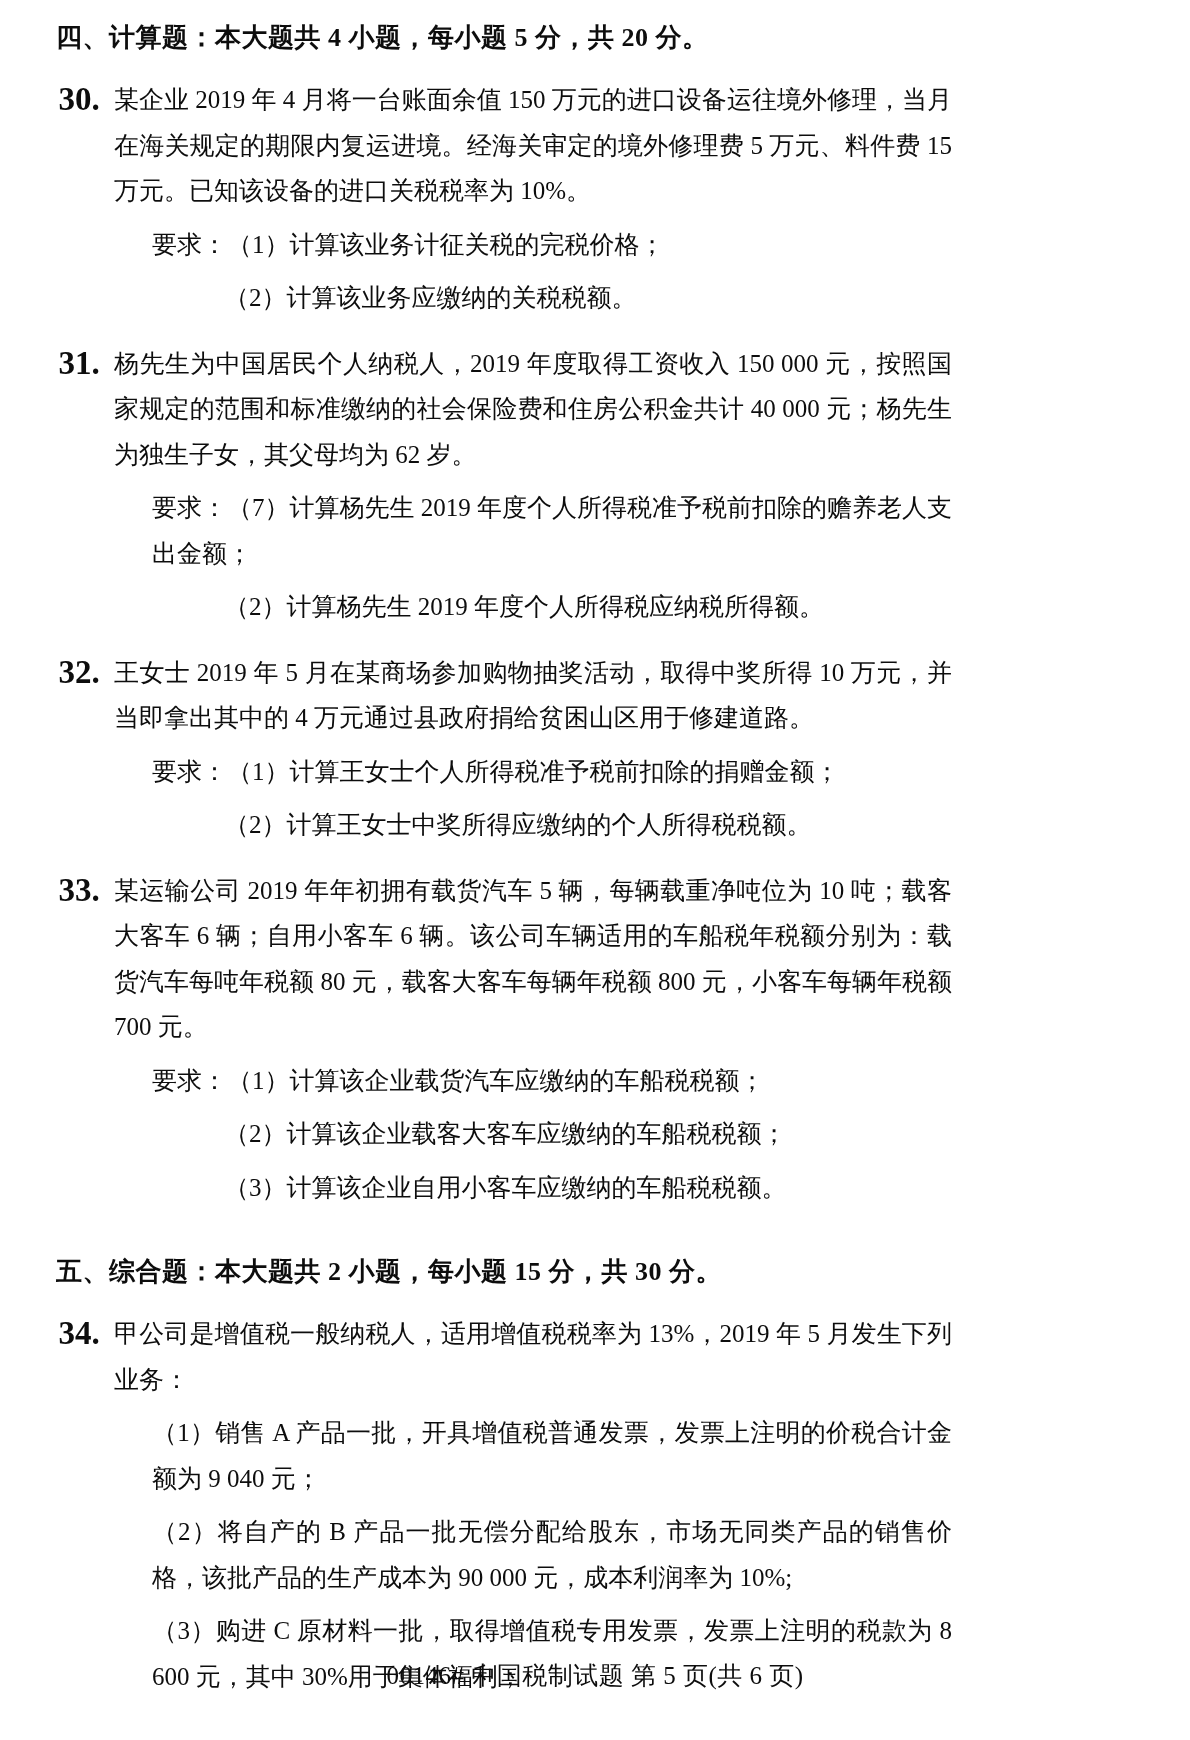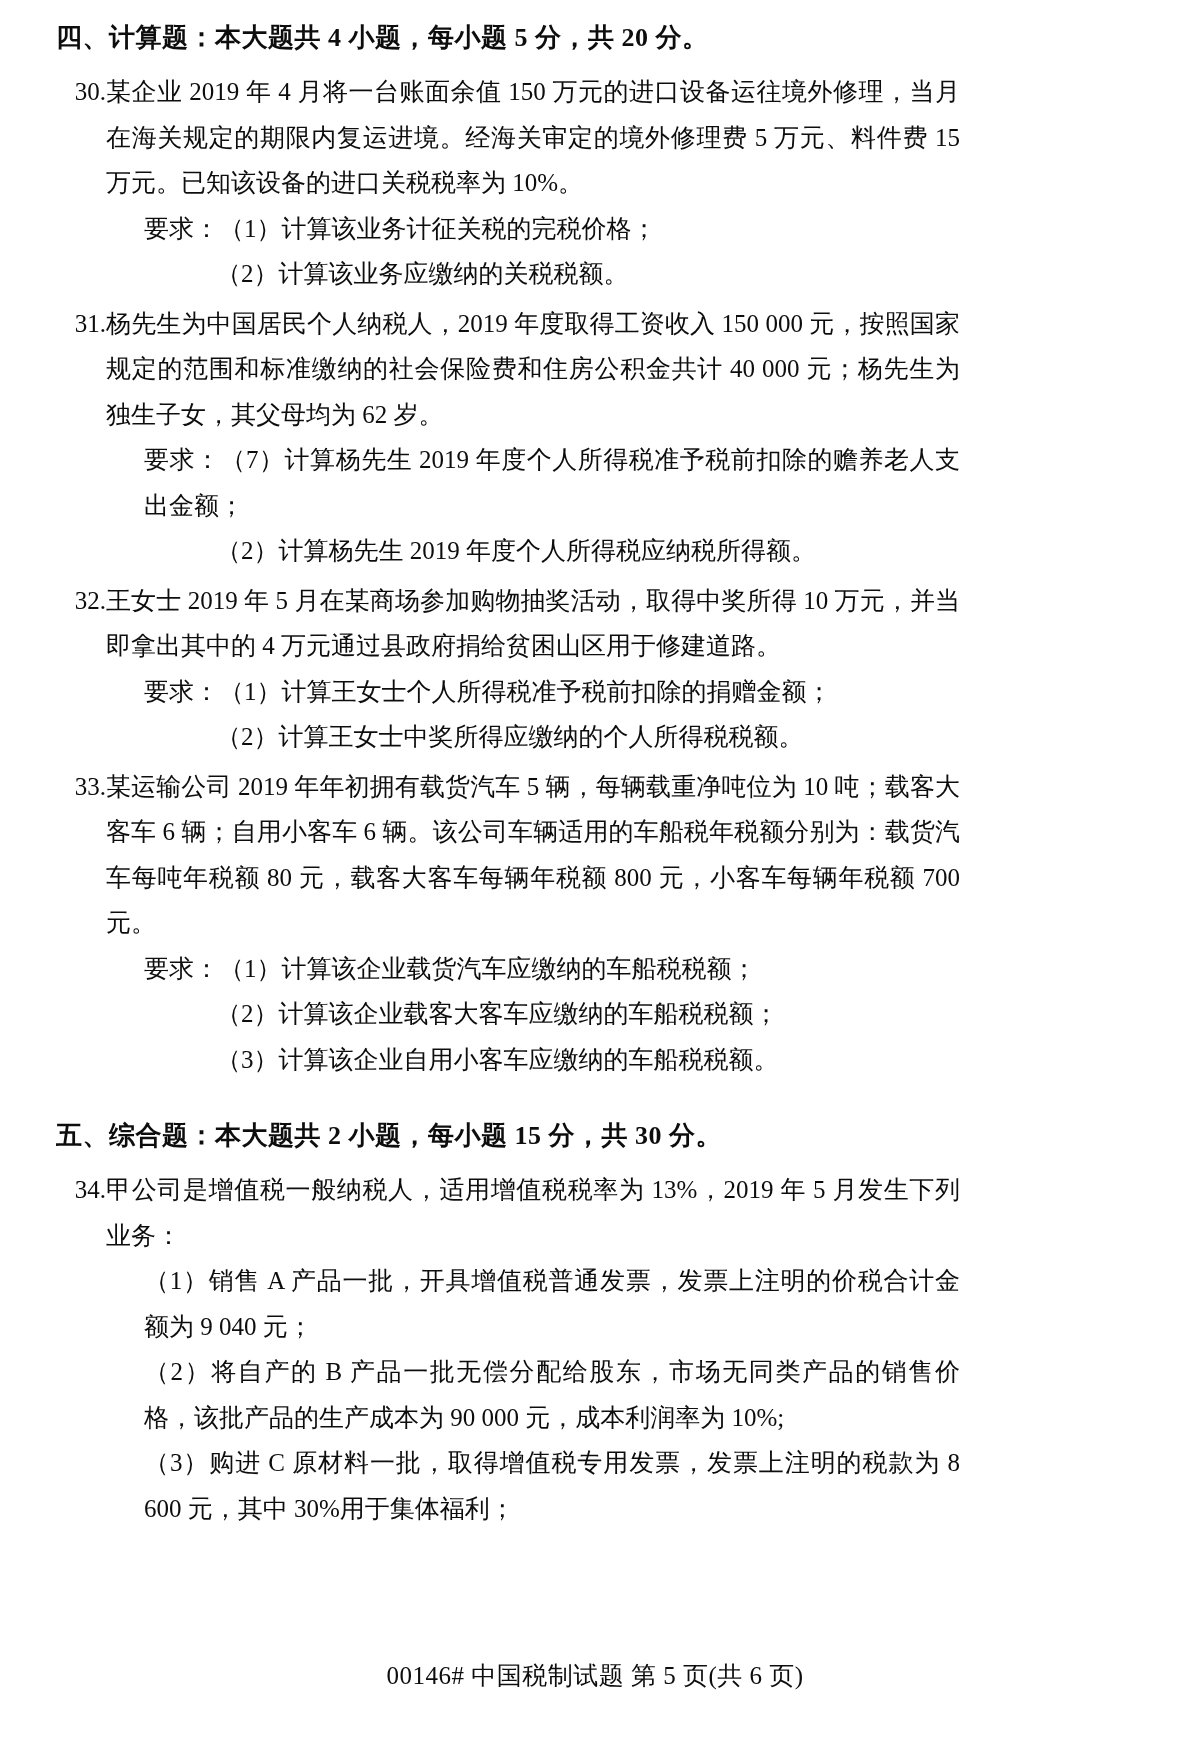--- a/index.html
+++ b/index.html
@@ -30,34 +30,35 @@
     padding-left: 4px;
     line-height: 1.5;
   }
   .q {
     display: flex;
     margin-bottom: 4px;
   }
   .q-num {
     flex: 0 0 auto;
     width: 54px;
-    font-size: 25px;
+    font-size: 33px;
     line-height: 1.82;
-    text-align: right;
+    text-align: center;
     letter-spacing: 0;
+    font-weight: bold;
   }
   .q-body {
     flex: 1 1 auto;
     font-size: 25px;
     line-height: 1.82;
     text-align: justify;
     text-justify: inter-ideograph;
   }
   .q-body p {
-    margin: 0;
+    margin: 8px;
   }
   .indent-2 {
     padding-left: 110px;
     text-indent: 0;
   }
   .sub-item {
     padding-left: 38px;
     text-indent: 0;
   }
   .sub-item-hang {

